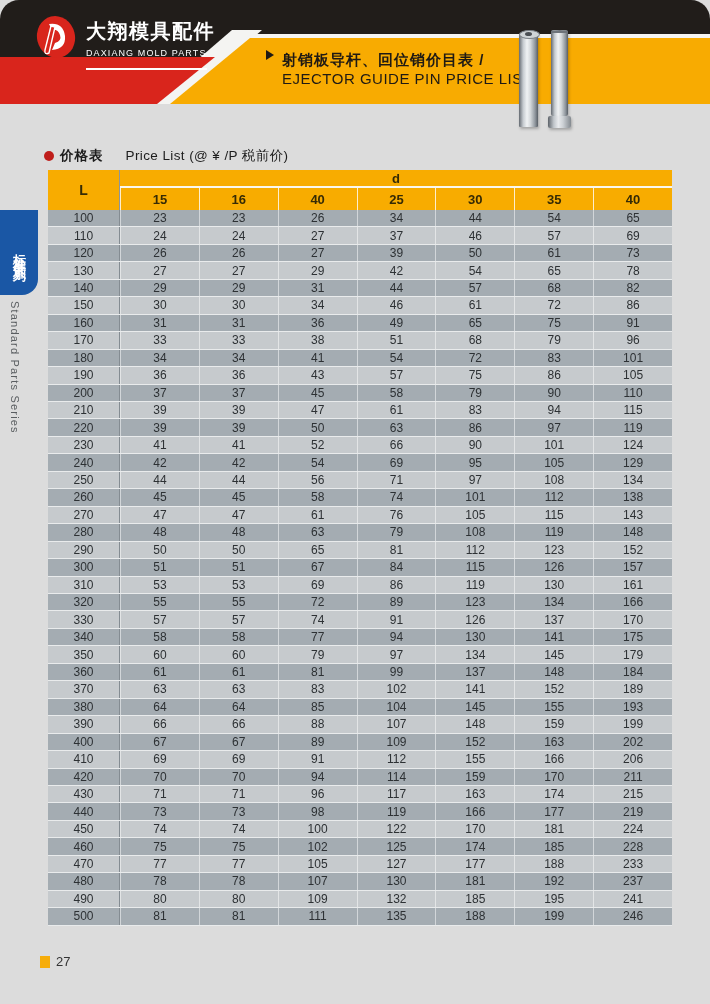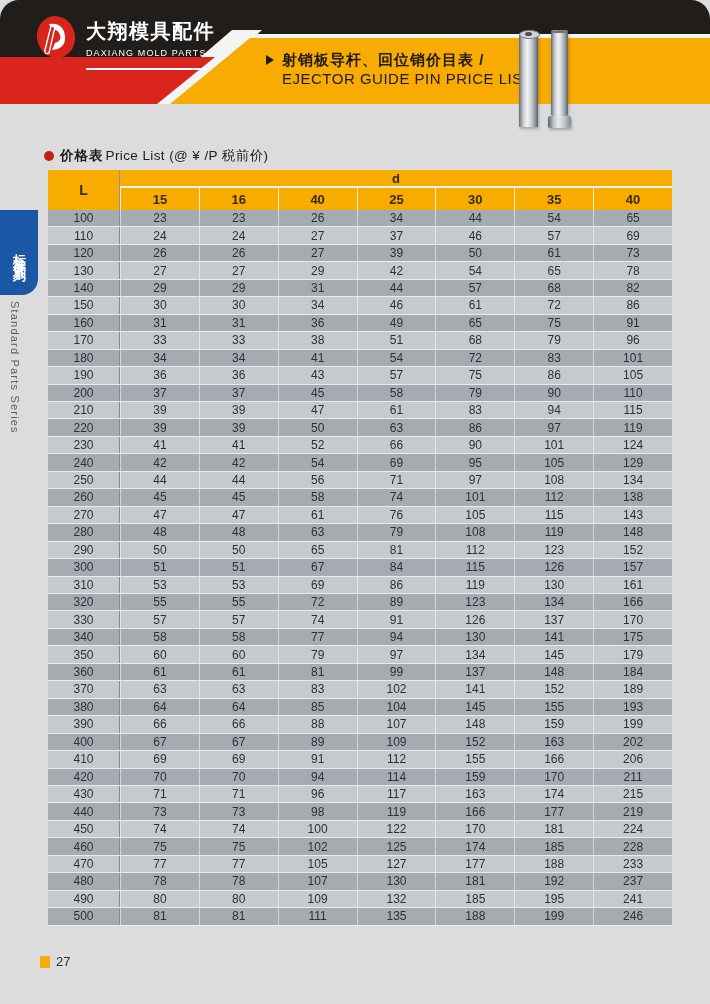--- a/index.html
+++ b/index.html
@@ -21,21 +21,21 @@
     clip-path:polygon(0 57px, 215px 57px, 157px 104px, 0 104px); }
 
   .logo { position:absolute; left:34px; top:14px; display:flex; align-items:flex-start; z-index:5; }
   .logo-icon { width:44px; height:46px; position:relative; flex:0 0 auto; }
   .logo-texts { margin-left:8px; padding-top:6px; }
   .logo-zh { color:#fff; font-weight:bold; font-size:20px; letter-spacing:1.5px; line-height:22px; }
   .logo-en { color:#fff; font-size:9px; letter-spacing:1.1px; line-height:12px; margin-top:1px;
     border-bottom:2px solid #fff; padding-bottom:9px; display:inline-block; }
 
   .title-block { position:absolute; left:266px; top:50px; z-index:6; color:#1f1a14; }
-  .title-line1 { font-size:15px; font-weight:bold; letter-spacing:1px; line-height:19px; display:flex; align-items:center; }
+  .title-line1 { font-size:15px; font-weight:bold; letter-spacing:1px; line-height:19px; display:flex; align-items:flex-start; }
   .title-arrow { display:inline-block; width:0; height:0; border-left:8px solid #1f1a14;
     border-top:5px solid transparent; border-bottom:5px solid transparent; margin-right:8px; }
   .title-line2 { font-size:15px; letter-spacing:0.5px; line-height:19px; padding-left:16px; }
 
   
   .pin { position:absolute; z-index:7; border-radius:2px 2px 1px 1px;
     background:linear-gradient(90deg,#646a71 0%,#c6cbd0 22%,#f0f2f4 42%,#d5d9dc 60%,#8f969d 85%,#585e65 100%);
     box-shadow:1px 2px 3px rgba(0,0,0,.25); }
   .pin-1 { left:519px; top:33px; width:19px; height:94px; }
   .pin-2 { left:551px; top:30px; width:17px; height:86px; border-radius:2px; }
@@ -53,21 +53,21 @@
   
   .side-tab { position:absolute; left:0; top:210px; width:38px; height:85px; background:#1a57a5;
     border-radius:0 0 16px 0; color:#fff; display:flex; align-items:center; justify-content:center;
     writing-mode:vertical-rl; text-orientation:upright; font-size:13px; font-weight:bold; letter-spacing:4px; z-index:3; }
   .side-en { position:absolute; left:9px; top:301px; writing-mode:vertical-rl;
     font-size:11px; color:#5a5e61; letter-spacing:1.2px; white-space:nowrap; z-index:3; }
 
   
   .pl-heading { position:absolute; left:44px; top:147px; display:flex; align-items:center; font-size:13.5px; color:#1d1d1d; }
   .pl-bullet { width:10px; height:10px; border-radius:50%; background:#bf1e1b; margin-right:6px; flex:0 0 auto; }
-  .pl-zh { font-weight:bold; letter-spacing:1px; margin-right:2px; }
+  .pl-zh { font-weight:bold; letter-spacing:1px; margin-right:22px; }
   .pl-rest { letter-spacing:0.4px; }
 
   
   .tbl { position:absolute; left:48px; top:170px; width:624px; }
   .t-grid { display:grid; grid-template-columns:72px repeat(7,1fr); }
   .t-head { background:#f8ac00; color:#362b05; font-weight:bold; font-size:13px; }
   .t-head .corner { grid-row:1 / span 2; display:flex; align-items:center; justify-content:center;
     border-right:1px solid #8d959b; font-size:14px; }
   .t-head .group { grid-column:2 / span 7; height:18px; display:flex; align-items:center; justify-content:center;
     border-bottom:2px solid #faf7ee; }

